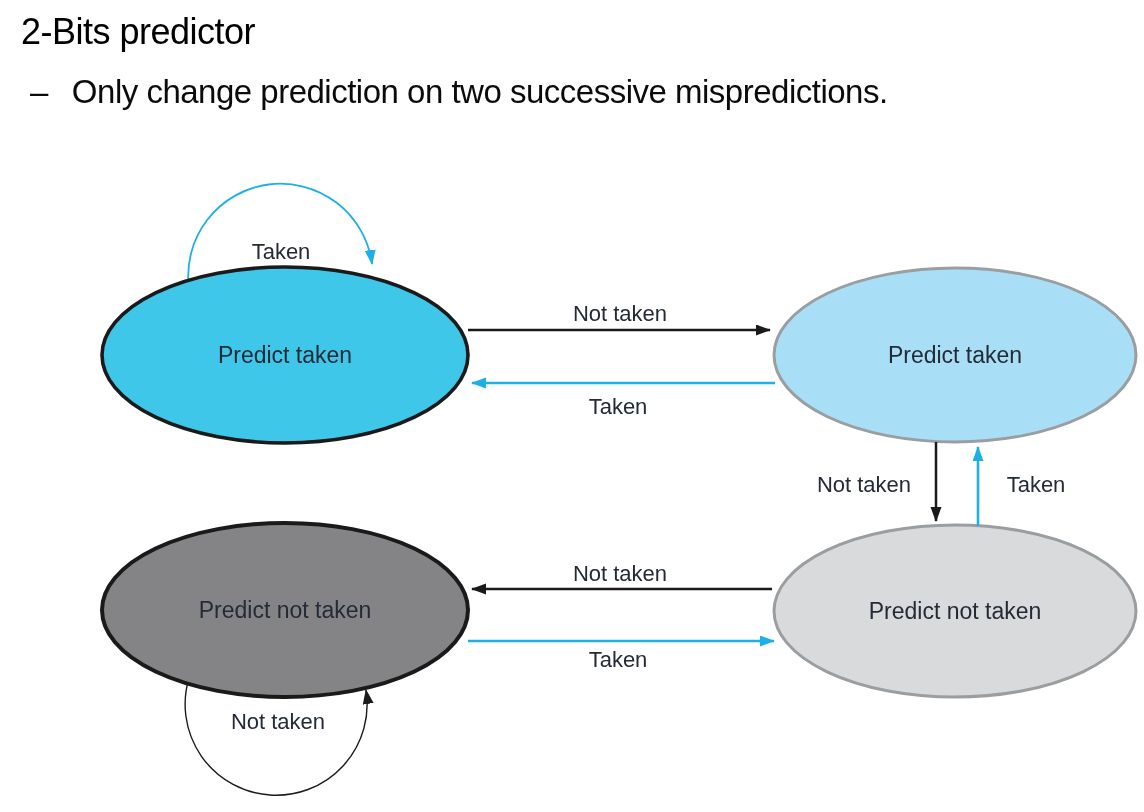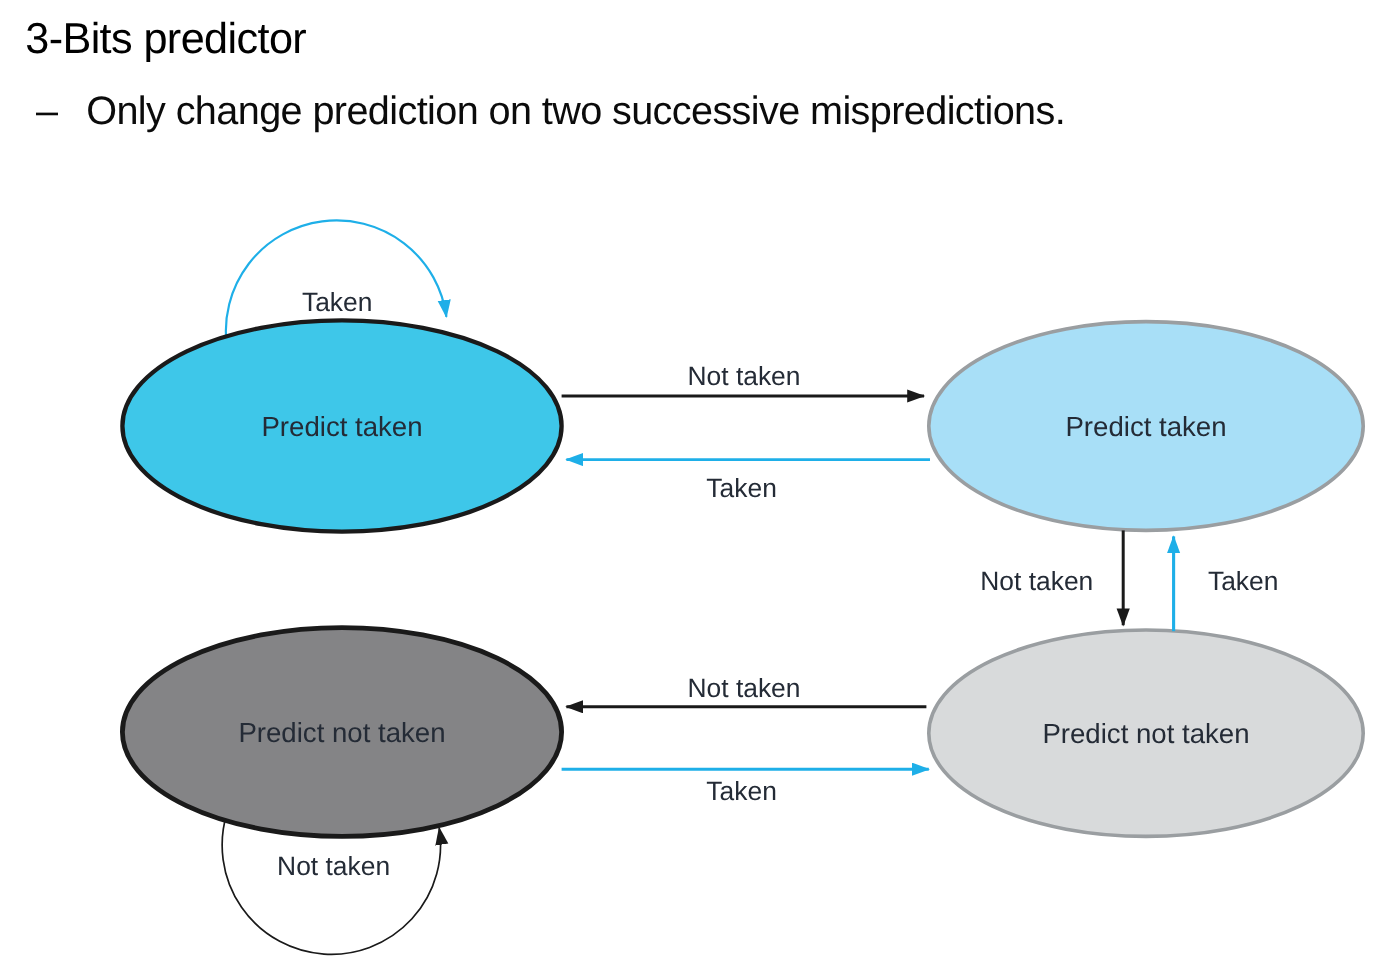--- a/index.html
+++ b/index.html
@@ -21,21 +21,21 @@
     display:flex; letter-spacing:-0.5px;
   }
   .bullet-line .dash { margin-right:24px; }
   svg.diagram { position:absolute; left:0; top:0; }
   .state-label { font-size:23px; }
   .edge-label  { font-size:22px; }
 </style>
 </head>
 <body>
 
-<div class="page-title">3-Bits predictor</div>
+<div class="page-title">2-Bits predictor</div>
 
 <div class="bullet-line">
   <span class="dash">–</span>
   <span>Only change prediction on two successive mispredictions.</span>
 </div>
 
 <svg class="diagram" width="1144" height="812" viewBox="0 0 1144 812">
   <defs>
     <marker id="arrow-black" markerUnits="userSpaceOnUse" markerWidth="16" markerHeight="12" refX="14" refY="5.5" orient="auto">
       <path d="M0,0 L15,5.5 L0,11 Z" fill="#1A1A1A"></path>

